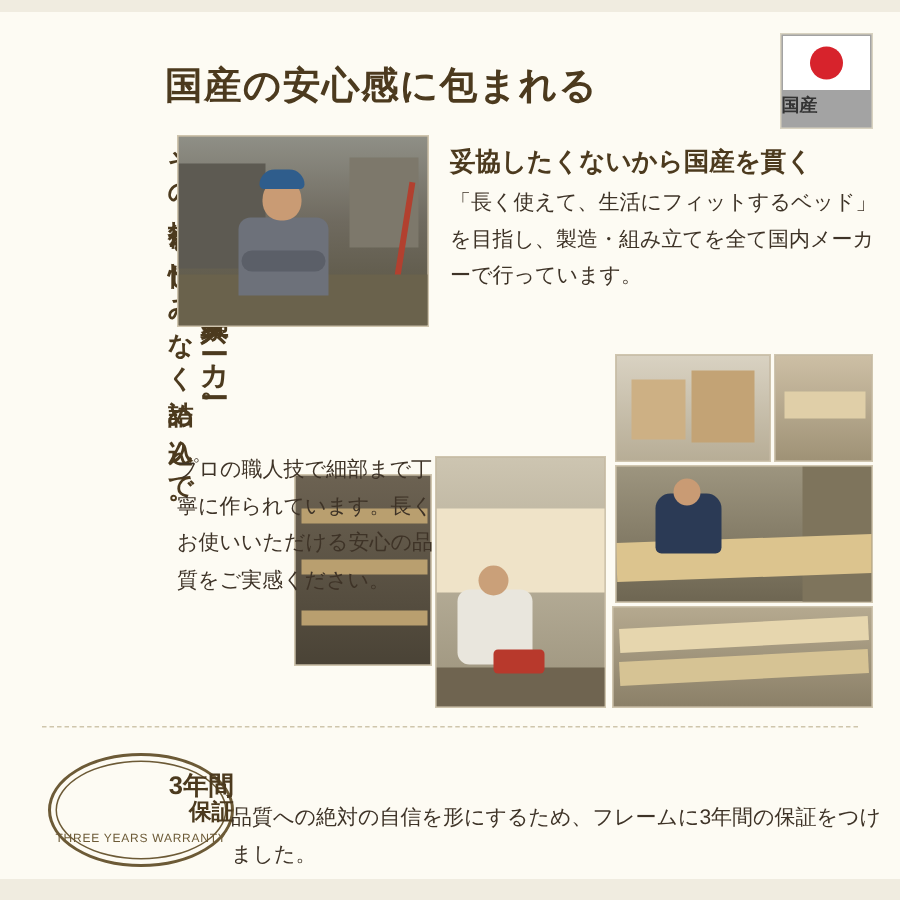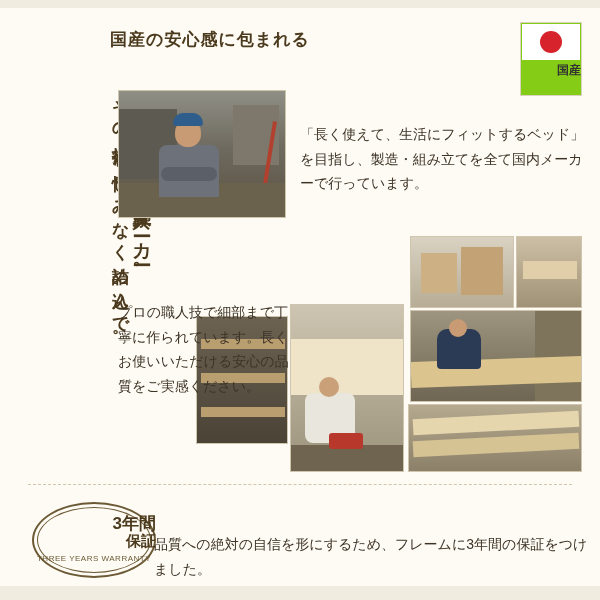--- a/index.html
+++ b/index.html
@@ -37,39 +37,39 @@
     left: 0; top: 8px;
     width: 600px;
     height: 578px;
     background: #fdfbf3;
   }
 
   
   .main-title {
     position: absolute;
     left: 110px;
-    top: 20px;
-    font-size: 17px;
+    top: 32px;
+    font-size: 25px;
     font-weight: bold;
     color: #4c3a1e;
     letter-spacing: 1px;
     white-space: nowrap;
   }
 
   
   .flag-badge {
     position: absolute;
     right: 18px;
     top: 14px;
     width: 62px;
-    height: 74px;
-    background: #84cc16;
+    height: 64px;
+    background: #a3a3a3;
     border: 1px solid #d8d2c0;
     box-sizing: border-box;
-    text-align: right;
+    text-align: left;
   }
   .flag-badge .flag {
     width: 58px;
     height: 36px;
     background: #ffffff;
     position: relative;
     margin: 1px auto 0 auto;
   }
   .flag-badge .flag .dot {
     position: absolute;
@@ -366,20 +366,21 @@
         <div class="worker-head"></div>
         <div class="tool"></div>
     </div>
 
     <div class="photo" id="photo-boards">
       <div class="bg"></div>
         <div class="b1"></div>
         <div class="b2"></div>
     </div>
 
+    <div class="sec-title" id="t-kokusan">妥協したくないから国産を貫く</div>
     <div class="body-text" id="p-kokusan">「長く使えて、生活にフィットするベッド」を目指し、製造・組み立てを全て国内メーカーで行っています。</div>
 
     <div class="body-text" id="p-hitotsu">プロの職人技で細部まで丁寧に作られています。長くお使いいただける安心の品質をご実感ください。</div>
 
     <div class="divider"></div>
 
     <div class="seal">
       <div class="oval"></div>
       <div class="oval2"></div>
       <div class="l1">3年間</div>

